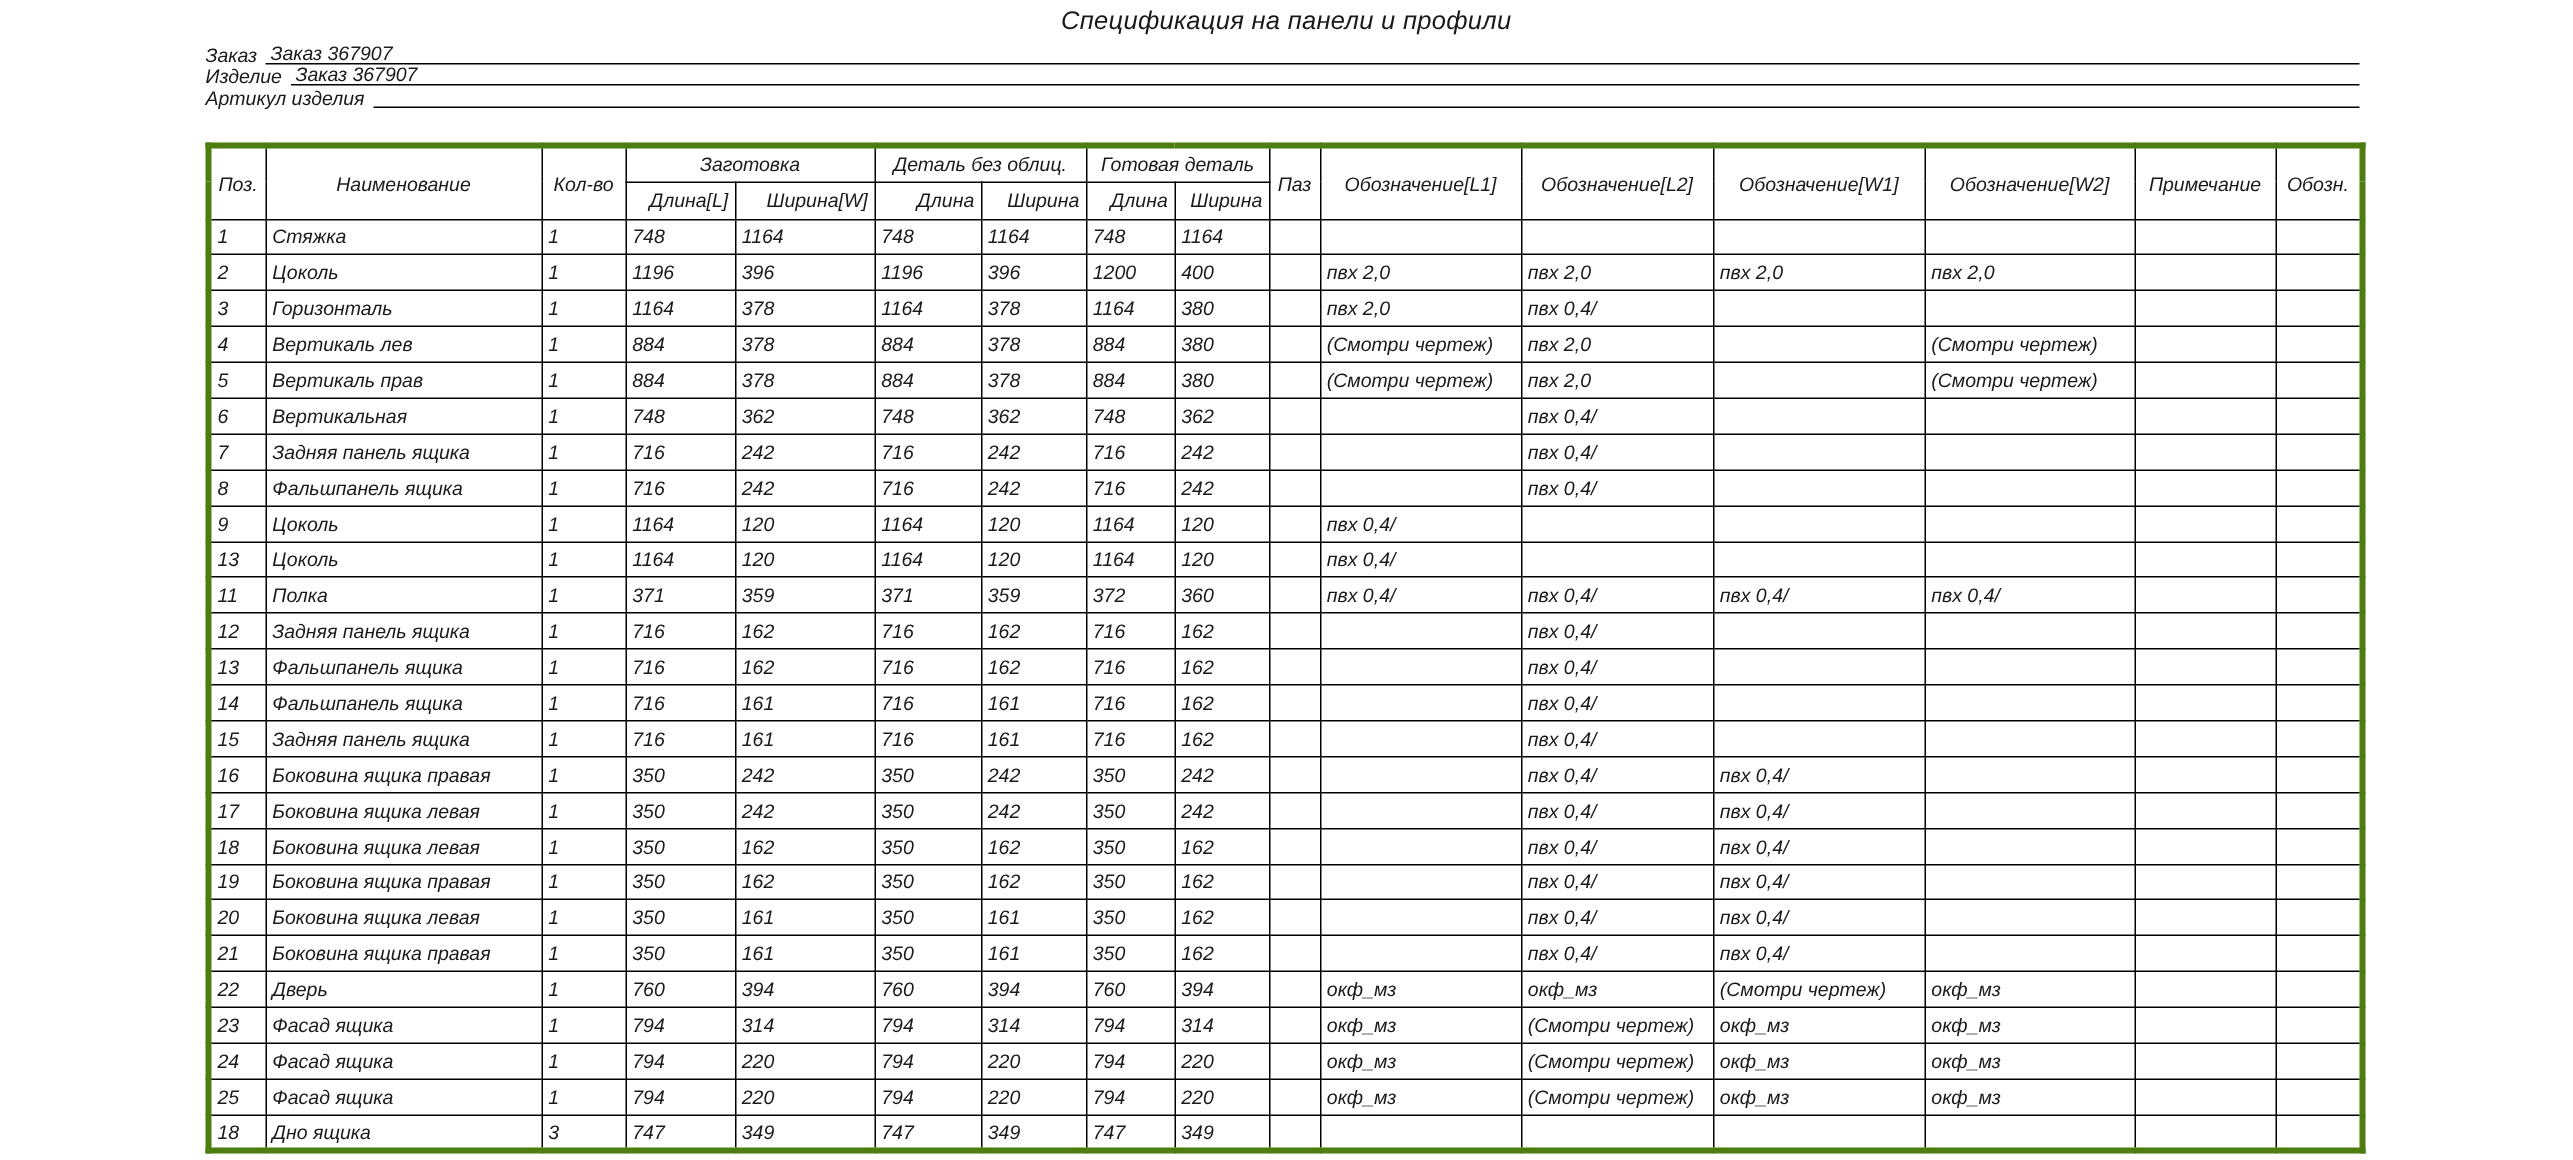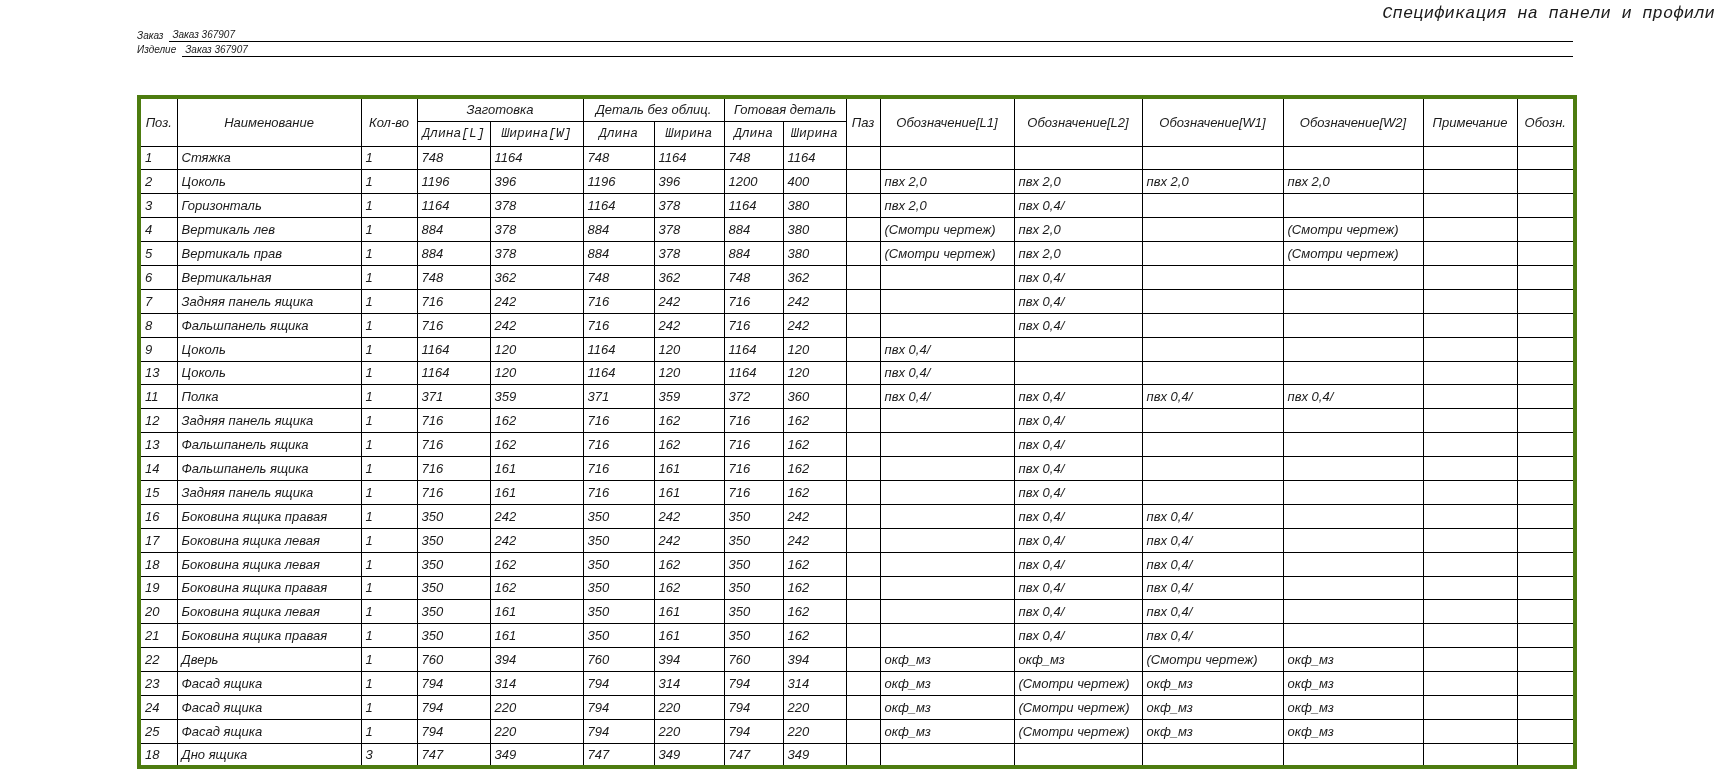--- a/index.html
+++ b/index.html
@@ -12,36 +12,35 @@
     font-family: "Liberation Sans", sans-serif;
     font-style: italic;
     color: #1a1a1a;
     overflow: hidden;
   }
   .page-title {
     position: absolute;
     top: 4px;
     left: 0;
     width: 100%;
-    text-align: right;
+    text-align: center;
     font-size: 17px;
     letter-spacing: 0.2px;
-    font-family: Liberation Mono, monospace;
   }
   .meta {
     position: absolute;
     left: 137px;
     top: 28px;
     width: 1436px;
   }
   .meta-row {
     display: flex;
-    align-items: center;
+    align-items: flex-end;
     height: 14.5px;
-    font-size: 10px;
+    font-size: 13px;
     line-height: 13px;
   }
   .meta-label {
     white-space: nowrap;
     padding-right: 6px;
   }
   .meta-line {
     flex: 1;
     border-bottom: 1px solid #000;
     padding-left: 3px;
@@ -62,39 +61,43 @@
   .spec th, .spec td {
     border: 1px solid #000;
     padding: 0 4px;
     overflow: hidden;
     white-space: nowrap;
     font-weight: normal;
     font-style: italic;
     vertical-align: middle;
   }
   .spec thead th { text-align: center; }
-  .spec thead th.sub { text-align: center; font-family: Liberation Mono, monospace; }
+  .spec thead th.sub { text-align: right; }
   .spec thead tr.h1 { height: 24px; }
   .spec thead tr.h2 { height: 25px; }
   .spec tbody tr { height: 23.9px; }
   .spec tbody td { text-align: left; }
 </style>
 </head>
 <body>
 
 <div class="page-title">Спецификация на панели и профили</div>
 
 <div class="meta">
   <div class="meta-row">
     <span class="meta-label">Заказ</span>
     <span class="meta-line">Заказ 367907</span>
   </div>
   <div class="meta-row">
     <span class="meta-label">Изделие</span>
     <span class="meta-line">Заказ 367907</span>
+  </div>
+  <div class="meta-row">
+    <span class="meta-label">Артикул изделия</span>
+    <span class="meta-line"></span>
   </div>
 </div>
 
 <table class="spec">
   <colgroup>
     <col style="width:38px">
       <col style="width:184px">
       <col style="width:56px">
     <col style="width:73px">
       <col style="width:93px">

